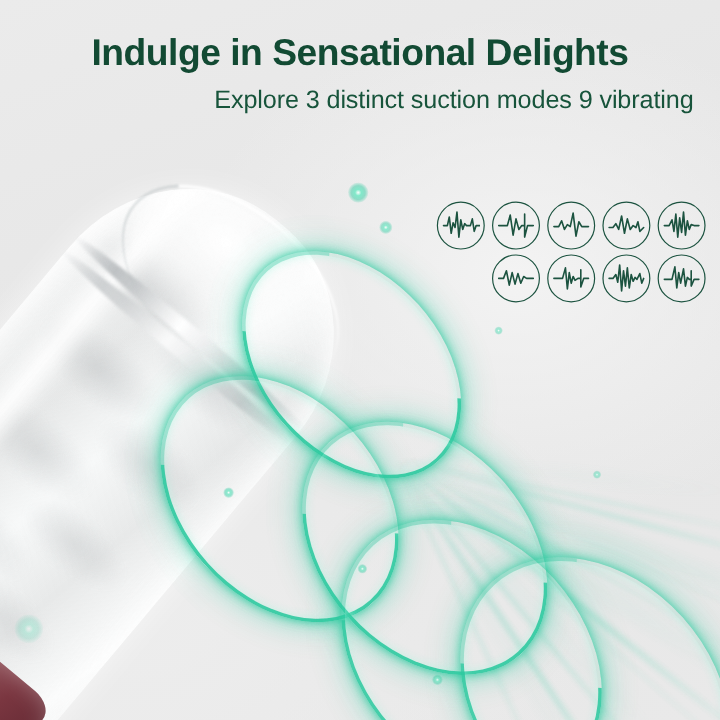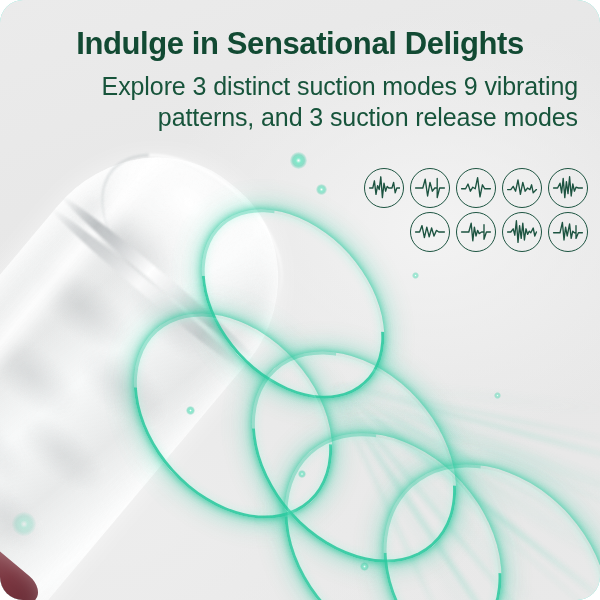--- a/index.html
+++ b/index.html
@@ -8,21 +8,20 @@
     width:600px; height:600px;
     overflow:hidden;
     font-family:"Liberation Sans", sans-serif;
   }
 
   #stage {
     position:relative;
     width:600px; height:600px;
     background:#5eead4;
     overflow:hidden;
-    border-radius:23px;
   }
 
   
   .bg-base {
     position:absolute; inset:0;
     background:
       radial-gradient(ellipse 70% 55% at 72% 38%, #f3f3f3 0%, rgba(243,243,243,0) 65%),
       radial-gradient(ellipse 90% 70% at 20% 85%, #ededed 0%, rgba(237,237,237,0) 70%),
       linear-gradient(160deg, #ebebeb 0%, #e6e6e6 45%, #e9e9e9 100%);
   }
@@ -182,21 +181,21 @@
     font-size:31px;
     font-weight:bold;
     letter-spacing:-.4px;
     color:#124a33;
   }
   .subline {
     position:absolute;
     left:0; width:600px;
     text-align:right;
     padding-right:22px;
-    font-size:25px;
+    font-size:21px;
     color:#17543b;
     letter-spacing:-.1px;
     white-space:nowrap;
   }
   .subline.l1 { top:72px; }
   .subline.l2 { top:103px; }
   .subline.l3 { top:134px; }
 
   
   .icon-grid {
@@ -269,21 +268,20 @@
       <div class="spark" style="left: 298px; top: 470px; width: 8px; height: 8px; opacity: 0.8;"></div>
       <div class="spark" style="left: 412px; top: 272px; width: 7px; height: 7px; opacity: 0.7;"></div>
       <div class="spark" style="left: 360px; top: 562px; width: 9px; height: 9px; opacity: 0.75;"></div>
       <div class="spark" style="left: 494px; top: 392px; width: 7px; height: 7px; opacity: 0.65;"></div>
       <div class="spark" style="left: 12px; top: 512px; width: 24px; height: 24px; opacity: 0.35;"></div>
     </div>
 
   <div class="headline">Indulge in Sensational Delights</div>
 
   <div class="subline l1">Explore 3 distinct suction modes 9 vibrating</div>
-  <div class="subline l2">patterns, and 3 suction release modes</div>
 
   <div class="icon-grid" id="icon-grid">
       <div class="icon-row">
         <div class="wave-icon" title="Pattern 1" style="border-color: rgb(28, 83, 64);">
           <svg width="32" height="32" viewBox="0 0 40 40">
             <path d="M2 20 L6 20 L8 11 L10 28 L12 17 L14 22 L16 6 L18 32 L20 14 L22 24 L24 18 L26 20 L30 20 L32 13 L34 26 L36 20 L40 20" fill="none" stroke="#1c5340" stroke-width="1.7" stroke-linecap="round" stroke-linejoin="round"></path>
           </svg>
         </div>
         <div class="wave-icon" title="Pattern 2" style="border-color: rgb(28, 83, 64);">
           <svg width="32" height="32" viewBox="0 0 40 40">

